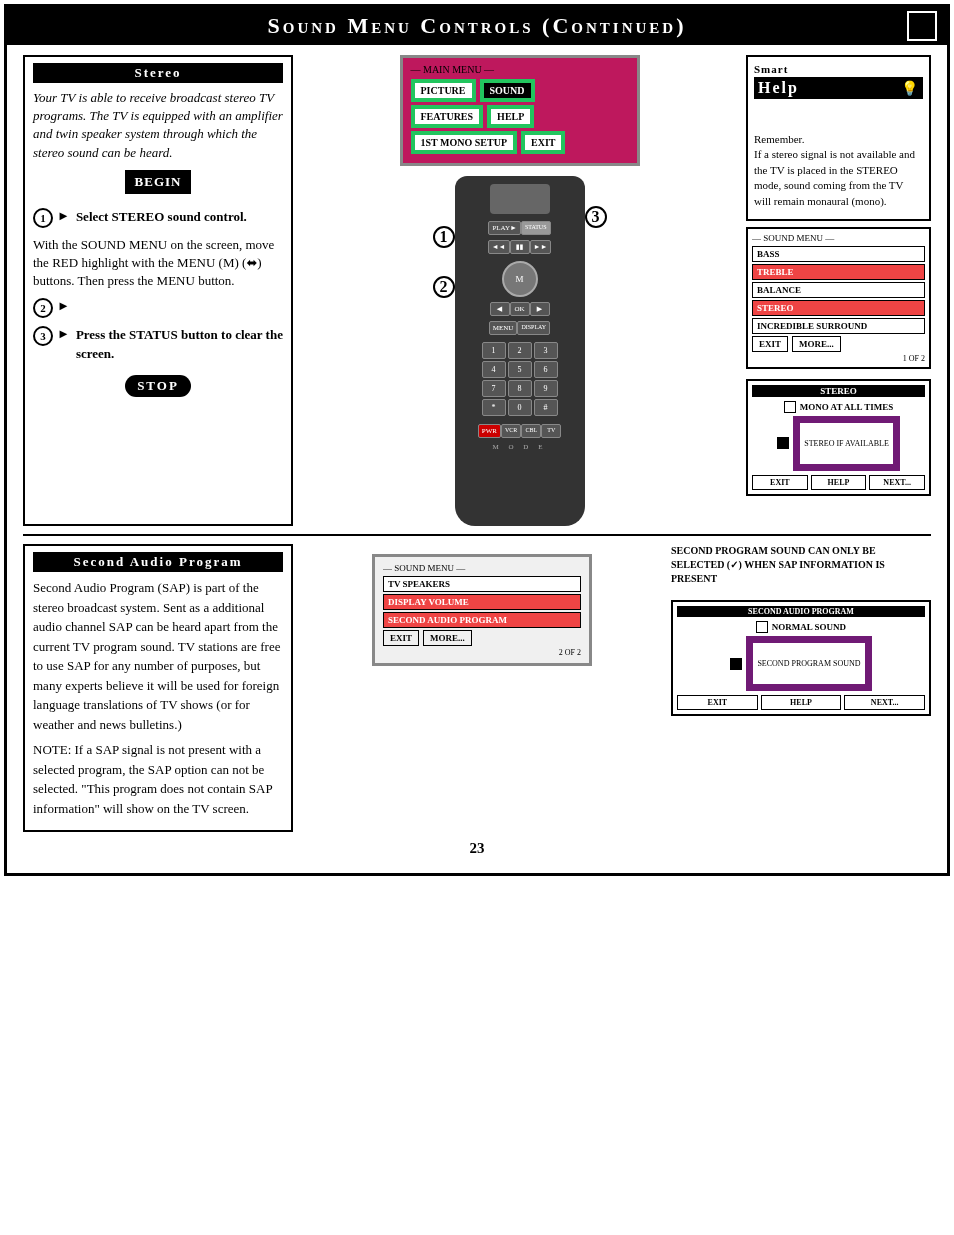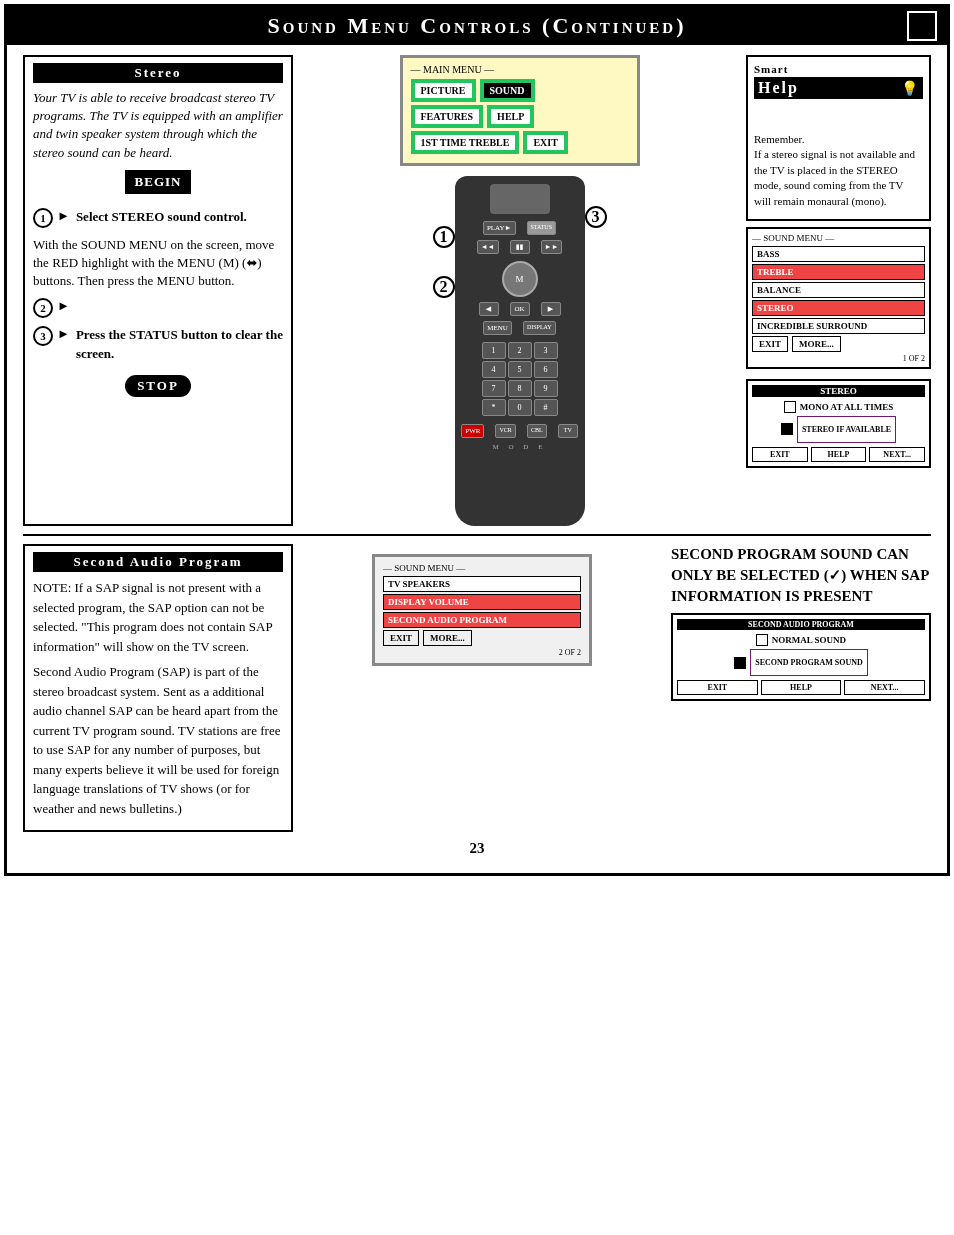--- a/index.html
+++ b/index.html
@@ -105,21 +105,21 @@
       display: inline-block;
       padding: 3px 12px;
       border-radius: 12px;
       margin-top: 4px;
       letter-spacing: 2px;
     }
 
     
     .tv-menu-display {
       border: 3px solid #888;
-      background: #fef9c3;
+      background: #be185d;
       padding: 6px 8px;
       width: 240px;
       margin-bottom: 4px;
       position: relative;
     }
     .tv-menu-label {
       font-size: 10px;
       margin-bottom: 4px;
       text-align: left;
     }
@@ -153,21 +153,21 @@
     }
     .remote-screen {
       background: #666;
       width: 60px;
       height: 30px;
       border-radius: 4px;
       margin-bottom: 4px;
     }
     .remote-btn-row {
       display: flex;
-      gap: 11px;
+      gap: 0;
       justify-content: space-between;
       margin-bottom: 2px;
     }
     .remote-btn {
       background: #555;
       border: 1px solid #888;
       color: #fff;
       font-size: 7px;
       padding: 2px 3px;
       border-radius: 2px;
@@ -308,24 +308,24 @@
       width: 12px;
       height: 12px;
       border: 1px solid #000;
       background: #fff;
       flex-shrink: 0;
     }
     .check-box.checked {
       background: #000;
     }
     .option-label {
-      border: 1px solid #701a75;
-      padding: 8px 4px;
+      border: 7px solid #701a75;
+      padding: 16px 4px;
       font-size: 8px;
-      font-weight: bold;
+      font-weight: normal;
     }
     .bottom-btn-row {
       display: flex;
       gap: 3px;
       margin-top: 4px;
     }
     .small-btn {
       border: 1px solid #000;
       padding: 2px 6px;
       font-size: 8px;
@@ -471,21 +471,21 @@
           <div class="tv-menu-label">— MAIN MENU —</div>
           <div class="tv-menu-row">
             <div class="tv-menu-btn">PICTURE</div>
             <div class="tv-menu-btn highlighted">SOUND</div>
           </div>
           <div class="tv-menu-row">
             <div class="tv-menu-btn">FEATURES</div>
             <div class="tv-menu-btn">HELP</div>
           </div>
           <div class="tv-menu-row">
-            <div class="tv-menu-btn">1ST TIME TREBLE</div>
+            <div class="tv-menu-btn">1ST MONO SETUP</div>
             <div class="tv-menu-btn">EXIT</div>
           </div>
         </div>
 
         <div style="position:relative; margin-top:6px;">
 
           <div class="remote-body">
 
             <div class="remote-screen"></div>
 
@@ -593,40 +593,40 @@
     </div>
 
     <hr class="separator">
 
     <div class="bottom-section">
 
       <div class="bottom-left">
         <div class="panel-title">
           <span>Second Audio Program</span>
         </div>
+        <p class="sap-text">Second Audio Program (SAP) is part of the stereo broadcast system. Sent as a additional audio channel SAP can be heard apart from the current TV program sound. TV stations are free to use SAP for any number of purposes, but many experts believe it will be used for foreign language translations of TV shows (or for weather and news bulletins.)</p>
         <p class="sap-text">NOTE: If a SAP signal is not present with a selected program, the SAP option can not be selected. "This program does not contain SAP information" will show on the TV screen.</p>
-        <p class="sap-text">Second Audio Program (SAP) is part of the stereo broadcast system. Sent as a additional audio channel SAP can be heard apart from the current TV program sound. TV stations are free to use SAP for any number of purposes, but many experts believe it will be used for foreign language translations of TV shows (or for weather and news bulletins.)</p>
       </div>
 
       <div style="flex:1; display:flex; flex-direction:column; align-items:center; padding-top:10px;">
         <div class="sound-menu-bottom">
           <div class="sound-menu-label">— SOUND MENU —</div>
           <div class="sound-menu-item">TV SPEAKERS</div>
           <div class="sound-menu-item highlighted">DISPLAY VOLUME</div>
           <div class="sound-menu-item highlighted">SECOND AUDIO PROGRAM</div>
           <div class="sound-menu-row">
             <div class="sound-small-btn">EXIT</div>
             <div class="sound-small-btn">MORE...</div>
           </div>
           <div class="page-indicator">2 OF 2</div>
         </div>
       </div>
 
       <div class="bottom-right">
-        <p class="second-program-text" style="font-size:15px; font-weight:bold; margin-bottom:0;">SECOND PROGRAM SOUND CAN ONLY BE SELECTED (✓) WHEN SAP INFORMATION IS PRESENT</p>
+        <p class="second-program-text" style="font-size:10px; font-weight:bold; margin-bottom:8px;">SECOND PROGRAM SOUND CAN ONLY BE SELECTED (✓) WHEN SAP INFORMATION IS PRESENT</p>
 
         <div class="sap-submenu-box" style="width:100%;">
           <div class="sap-submenu-title">SECOND AUDIO PROGRAM</div>
           <div class="stereo-option-row">
             <div class="check-box"></div>
             <span style="font-size:9px; font-weight:bold;">NORMAL SOUND</span>
           </div>
           <div class="stereo-option-row">
             <div class="check-box checked">✓</div>
             <div class="option-label">

